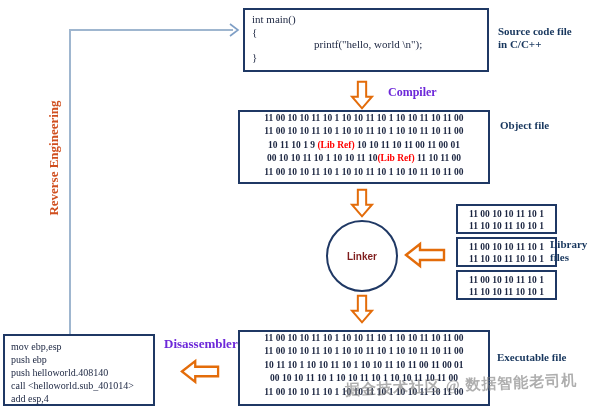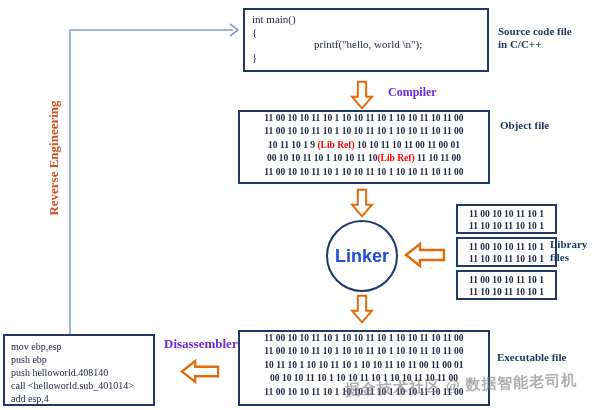--- a/index.html
+++ b/index.html
@@ -19,21 +19,21 @@
   .libref{color:#ff0000;}
   
   .asm{font-size:10px;line-height:13px;color:#1b2540;padding:4px 6px;white-space:nowrap;}
   
   .navy-label{font-size:11px;font-weight:bold;color:#17365d;line-height:13px;}
   .orange-label{font-size:12px;font-weight:bold;color:#6d28d9;text-align:center;}
   
   .circle{border:2.5px solid #1f3864;border-radius:50%;background:#fff;
           display:flex;align-items:center;justify-content:center;box-sizing:border-box;}
   .circle span{font-family:"Liberation Sans", sans-serif;font-weight:bold;
-               font-size:18px;color:#1d4ed8;}
+               font-size:10px;color:#7f1d1d;}
   
   .flow-line{background:#9fb6cf;}
   
   .rot-label{
     width:200px;text-align:center;font-size:13px;font-weight:bold;color:#d04f1f;
     transform:rotate(-90deg);
   }
   .watermark{
     font-size:15px;color:rgba(125,125,125,0.62);white-space:nowrap;
     transform:rotate(-2.5deg);letter-spacing:1px;font-weight:bold;

